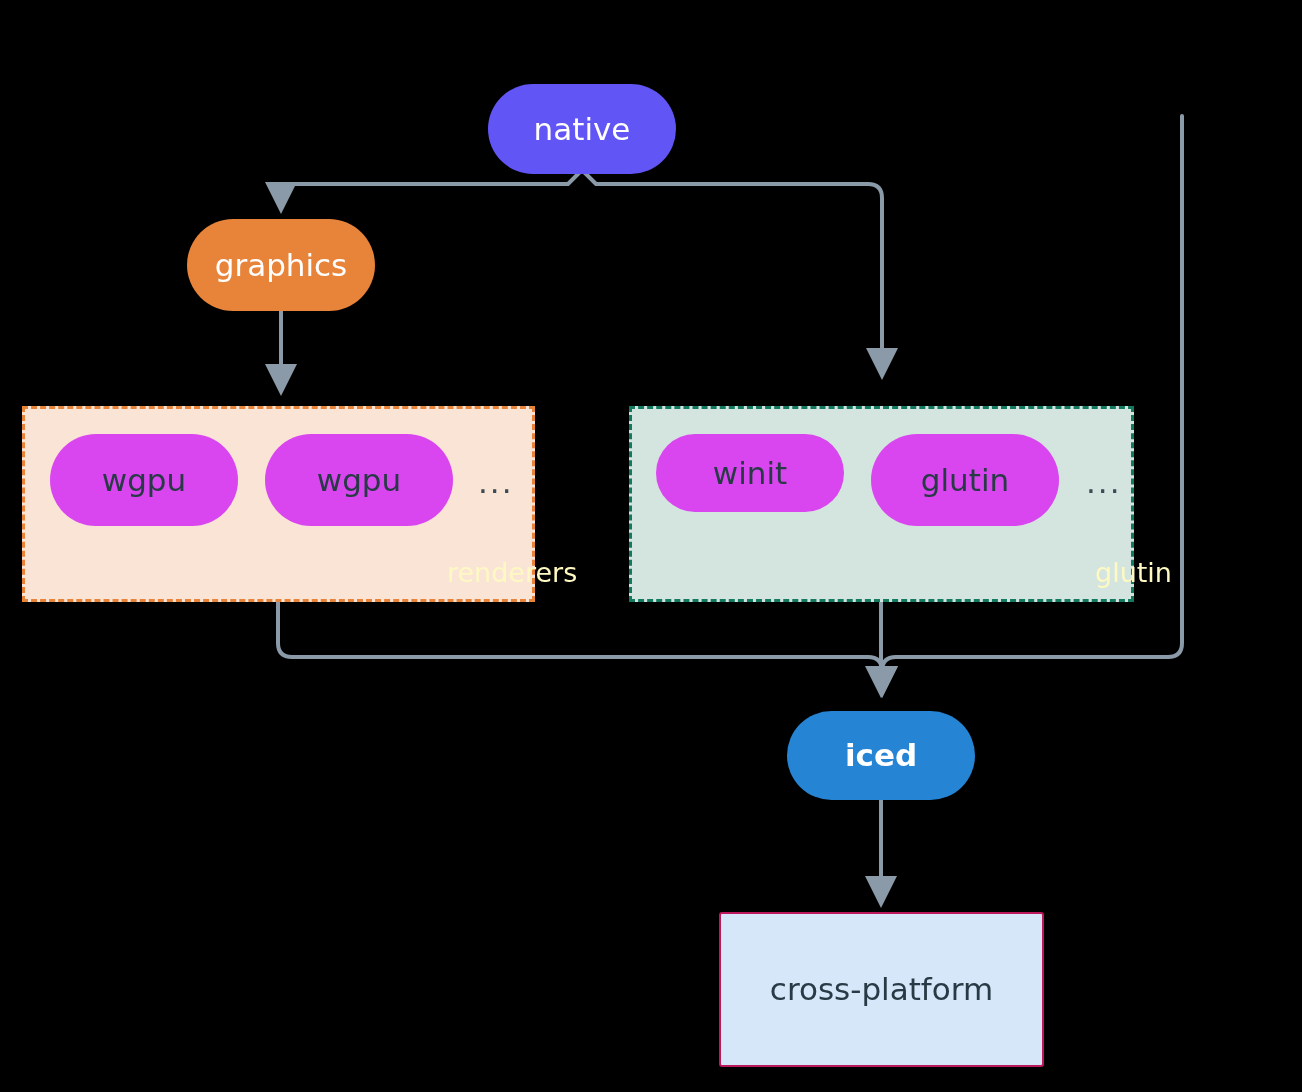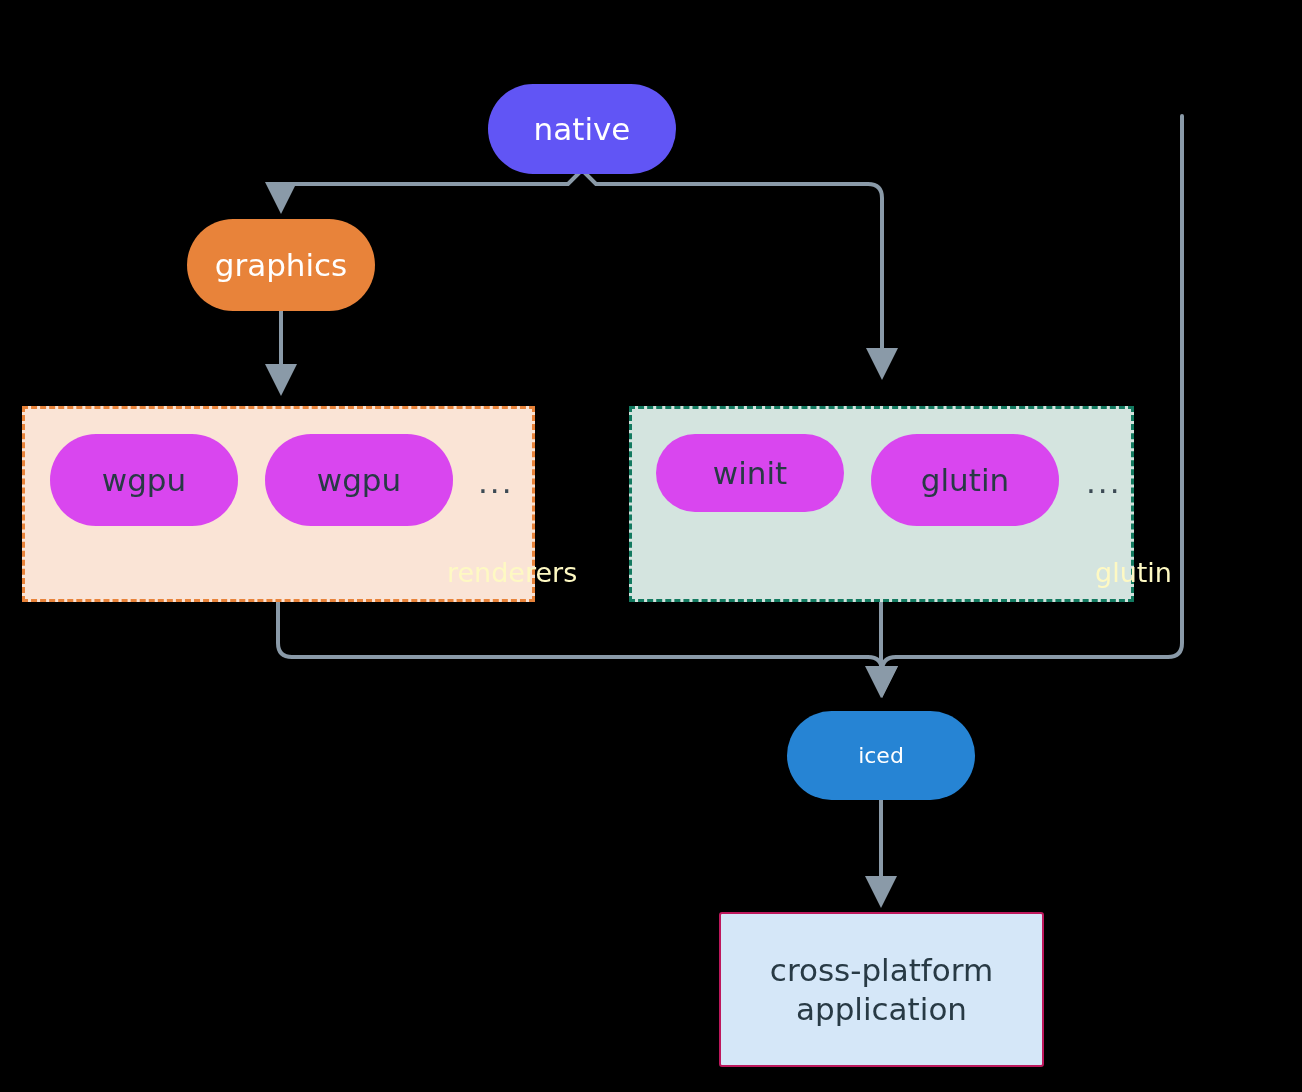--- a/index.html
+++ b/index.html
@@ -41,21 +41,22 @@
   .pill-orange {
     background: #e8833a;
     color: #ffffff;
     border-radius: 48px;
     font-size: 31px;
   }
   .pill-blue {
     background: #2684d4;
     color: #ffffff;
     border-radius: 48px;
-    font-size: 22px;
+    font-size: 31px;
+    font-weight: bold;
   }
   .pill-white {
     background: #d946ef;
     color: #283a45;
     border-radius: 48px;
     font-size: 31px;
   }
   .rect-lightblue {
     background: #d5e7f8;
     color: #283a45;
@@ -156,16 +157,15 @@
   <div class="group-label" style="left:1051px; top:557px;">
     <span>glutin</span>
   </div>
 
   <div class="node pill-blue" style="left:787px; top:711px; width:188px; height:89px;">
     <span>iced</span>
   </div>
 
   <div class="node rect-lightblue" style="left:719px; top:912px; width:325px; height:155px;">
     <span>cross-platform</span>
-    <span>application</span>
   </div>
 
 </div>
 
 </body></html>

